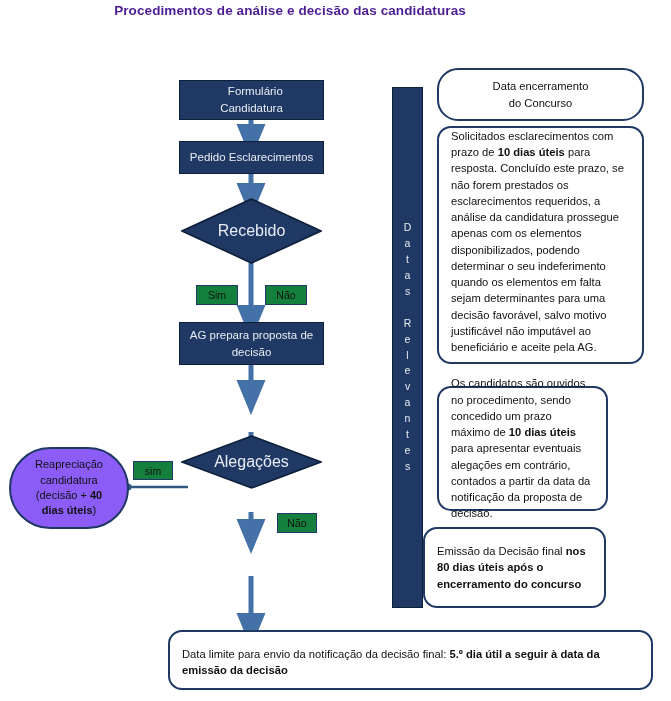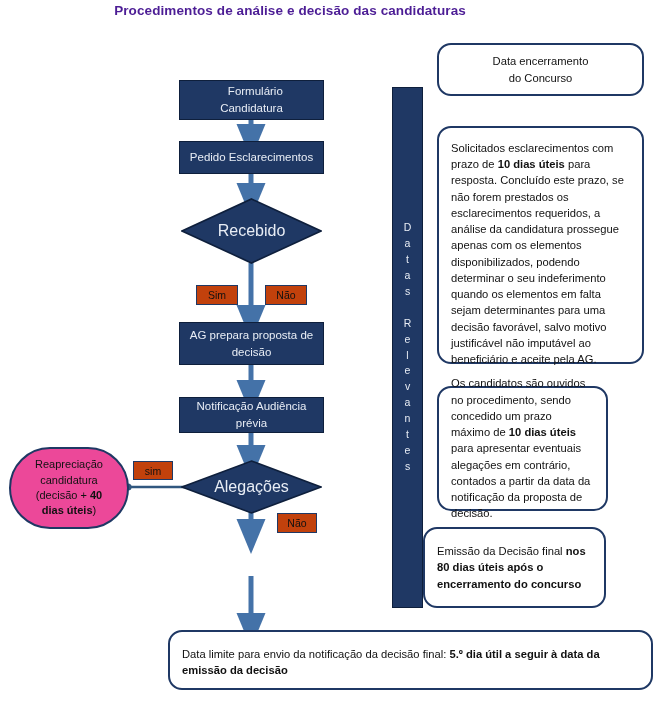--- a/index.html
+++ b/index.html
@@ -62,21 +62,21 @@
     position: relative;
     z-index: 2;
     color: #E8EDF5;
     font-size: 16px;
     text-align: center;
     width: 100%;
   }
 
   
   .tag {
-    background: #c2410c;
+    background: #15803d;
     border: 1.3px solid #1F3864;
     color: #111111;
     font-size: 10.5px;
     display: flex;
     align-items: center;
     justify-content: center;
     text-align: center;
   }
 
   
@@ -89,21 +89,21 @@
     line-height: 1.45;
     padding: 8px 12px;
     display: flex;
     align-items: center;
   }
   .note.center { justify-content: center; text-align: center; }
   .note b { font-weight: bold; }
 
   
   .pill {
-    background: #ec4899;
+    background: #8b5cf6;
     border: 2px solid #1F3864;
     border-radius: 42px;
     color: #111111;
     font-size: 11px;
     line-height: 1.4;
     text-align: center;
     display: flex;
     align-items: center;
     justify-content: center;
     padding: 4px 10px;
@@ -185,25 +185,22 @@
   </div>
 
   <div class="abs tag" style="left:265px; top:285px; width:42px; height:20px;">
     <span>Não</span>
   </div>
 
   <div class="abs proc" style="left:179px; top:322px; width:145px; height:43px;">
     <span>AG prepara proposta de<br>decisão</span>
   </div>
 
-  <div class="abs proc" style="left:179px; top:397px; width:145px; height:36px;">
-    <span>Notificação Audiência<br>prévia</span>
-  </div>
-
-  <div class="abs diamond-wrap" style="left:181px; top:460px; width:141px; height:54px;">
+
+  <div class="abs diamond-wrap" style="left:181px; top:435px; width:141px; height:54px;">
     <svg class="diamond-shape" viewBox="0 0 141 54" preserveAspectRatio="none">
       <polygon points="70.5,1 140,27 70.5,53 1,27" fill="#1F3864" stroke="#0E1F3C" stroke-width="1.6"></polygon>
     </svg>
     <span class="diamond-label">Alegações</span>
   </div>
 
   <div class="abs tag" style="left:133px; top:461px; width:40px; height:19px;">
     <span>sim</span>
   </div>
 
@@ -233,28 +230,28 @@
 l
 e
 v
 a
 n
 t
 e
 s</div>
   </div>
 
-  <div class="abs note center" style="left:437px; top:43px; width:207px; height:53px;">
+  <div class="abs note center" style="left:437px; top:68px; width:207px; height:53px;border-radius:21px;">
     <span>
       <span>Data encerramento</span><br>
       <span>do Concurso</span>
     </span>
   </div>
 
-  <div class="abs note" style="left:437px; top:126px; width:207px; height:238px; align-items:flex-start; padding-top:12px;">
+  <div class="abs note" style="left:437px; top:126px; width:207px; height:238px; align-items:flex-start; padding-top:0;">
     <span>
       <span>Solicitados esclarecimentos com prazo de </span><b>10 dias úteis</b><span> para resposta. Concluído este prazo, se não forem prestados os esclarecimentos requeridos, a análise da candidatura prossegue apenas com os elementos disponibilizados, podendo determinar o seu indeferimento quando os elementos em falta sejam determinantes para uma decisão favorável, salvo motivo justificável não imputável ao beneficiário e aceite pela AG.</span>
     </span>
   </div>
 
   <div class="abs note" style="left:437px; top:386px; width:171px; height:125px;">
     <span>
       <span>Os candidatos são ouvidos no procedimento, sendo concedido um prazo máximo de </span><b>10 dias úteis</b><span> para apresentar eventuais alegações em contrário, contados a partir da data da notificação da proposta de decisão.</span>
     </span>
   </div>

